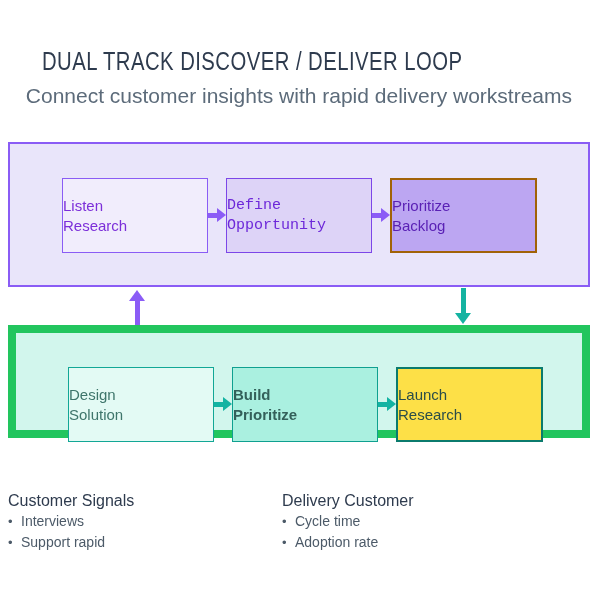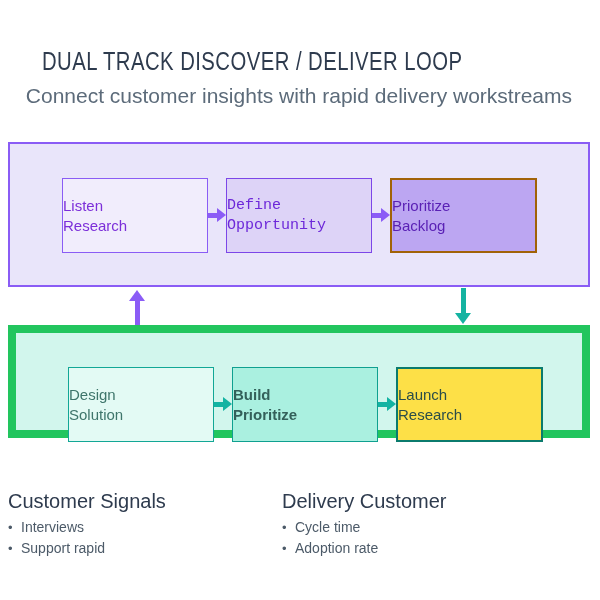--- a/index.html
+++ b/index.html
@@ -53,21 +53,21 @@
     border-left:8px solid transparent;border-right:8px solid transparent;
     border-bottom:11px solid #8B5CF6;}
   .vconn.up .vshaft{position:absolute;left:5.5px;top:10px;width:5px;height:25px;background:#8B5CF6;}
   .vconn.down .vshaft{position:absolute;left:5.5px;top:0;width:5px;height:26px;background:#14B3A1;}
   .vhead-down{position:absolute;left:0;bottom:0;width:0;height:0;
     border-left:8px solid transparent;border-right:8px solid transparent;
     border-top:11px solid #14B3A1;}
   
   .footer-col{position:absolute;top:491px;}
   .col-left{left:8px;} .col-right{left:282px;}
-  .fheading{font-size:20px;color:#2E3B4E;line-height:20px;margin-bottom:6px;}
+  .fheading{font-size:16px;color:#2E3B4E;line-height:20px;}
   .bullet-row{display:flex;align-items:baseline;font-size:14px;color:#4C5A68;line-height:21px;}
   .bullet-row .dot{width:13px;flex:0 0 13px;font-size:13px;}
 </style>
 </head>
 <body>
 
 <div class="canvas">
 
   <div class="title">DUAL TRACK DISCOVER / DELIVER LOOP</div>
   <div class="subtitle">Connect customer insights with rapid delivery workstreams</div>

